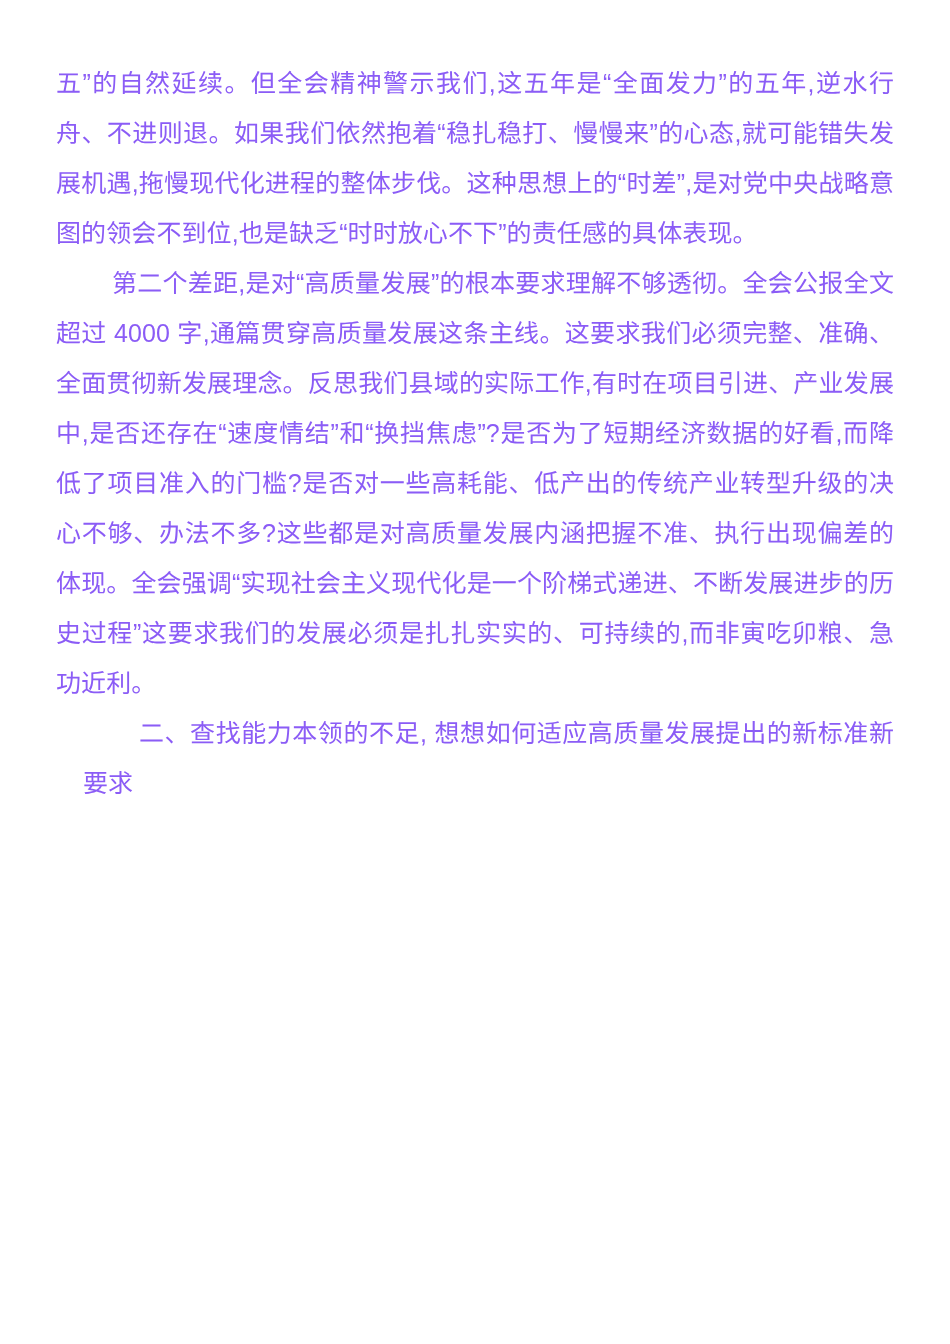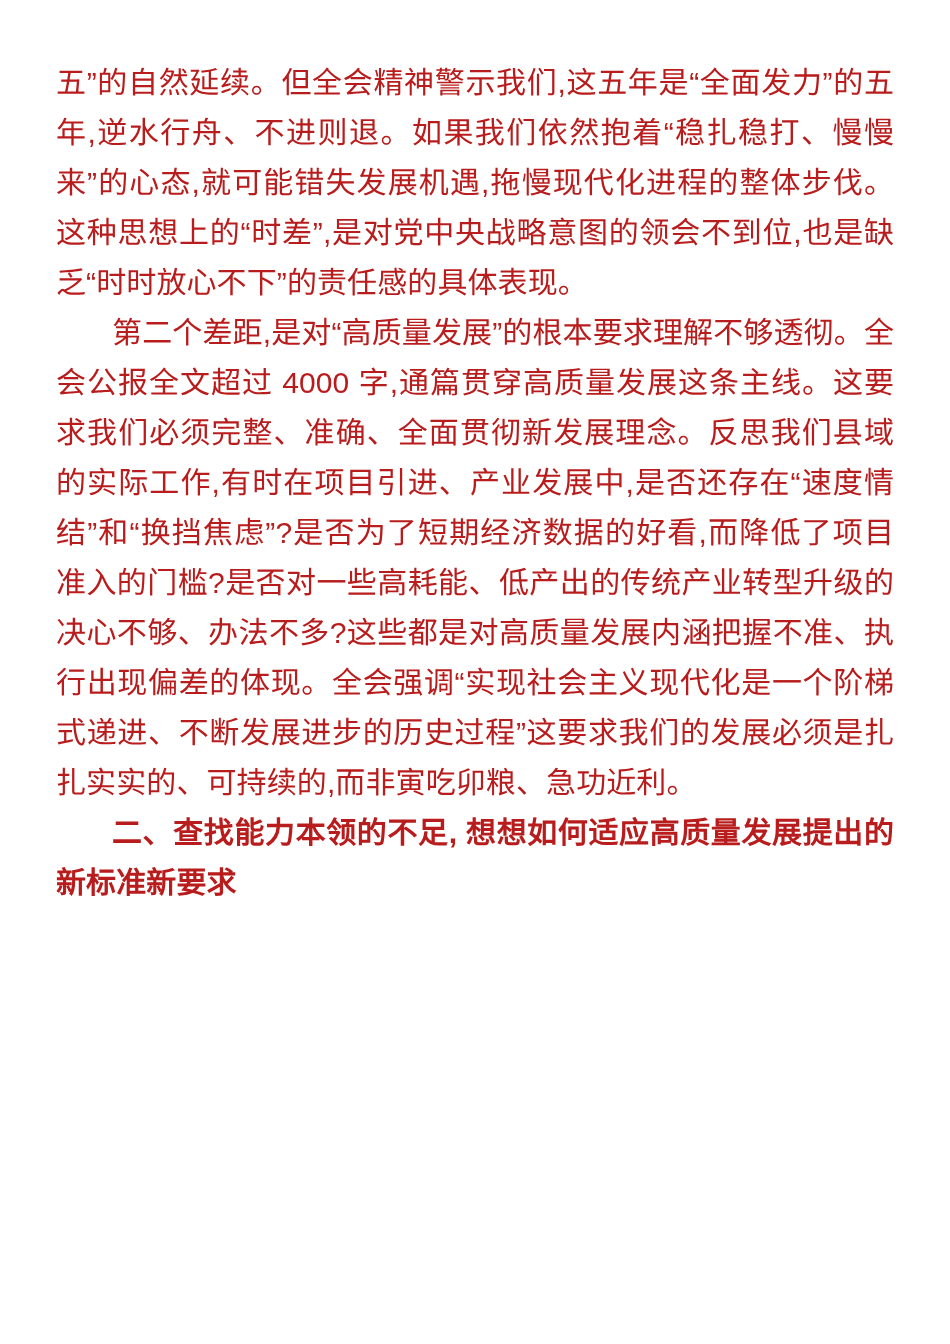--- a/index.html
+++ b/index.html
@@ -28,37 +28,38 @@
   #doc-body {
     position: absolute;
     left: 56px;
     top: 58px;
     width: 838px;
   }
 
   .para {
     margin: 0;
     padding: 0;
-    font-size: 30px;
+    font-size: 25px;
     line-height: 50px;
     letter-spacing: 0.1px;
     text-align: justify;
     text-justify: inter-ideograph;
     word-break: break-all;
-    color: #b91c1c;
+    color: #8b5cf6;
     font-weight: 400;
   }
 
   .para.indent {
     text-indent: 56px;
   }
 
   .para.heading {
     text-indent: 56px;
-    font-weight: 700;
+    font-weight: 400;
+    margin-left: 27px;
   }
 
   
   #page-footer {
     position: absolute;
     left: 0;
     right: 0;
     bottom: 0;
     height: 160px;
   }

